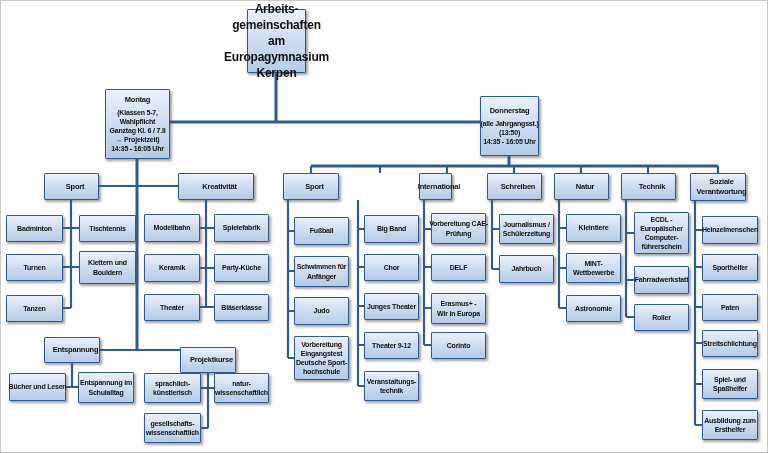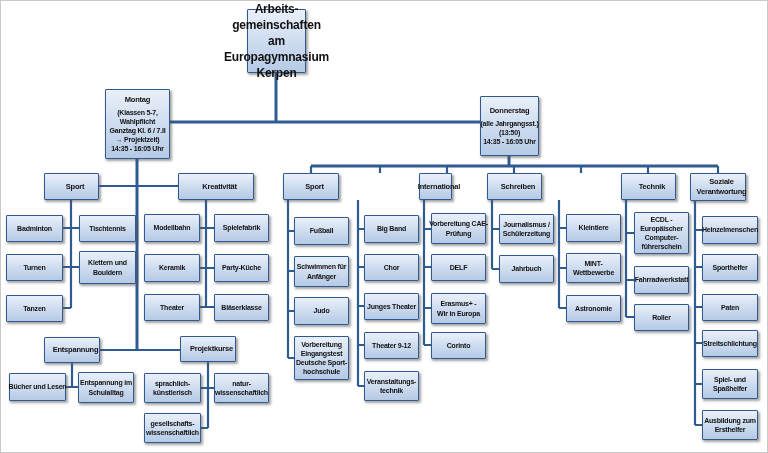--- a/index.html
+++ b/index.html
@@ -81,21 +81,21 @@
   <div class="box" style="left:143px;top:253px;width:56px;height:28px">Keramik</div>
   <div class="box" style="left:213px;top:253px;width:55px;height:28px">Party-Küche</div>
   <div class="box" style="left:143px;top:293px;width:56px;height:27px">Theater</div>
   <div class="box" style="left:213px;top:293px;width:55px;height:27px">Bläserklasse</div>
 
   <div class="box hdr" style="left:43px;top:336px;width:56px;height:26px">Entspannung</div>
   <div class="box" style="left:8px;top:372px;width:57px;height:28px">Bücher und Lesen</div>
   <div class="box" style="left:77px;top:371px;width:56px;height:31px">Entspannung im
 Schulalltag</div>
 
-  <div class="box hdr" style="left:179px;top:335px;width:56px;height:26px">Projektkurse</div>
+  <div class="box hdr" style="left:179px;top:346px;width:56px;height:26px">Projektkurse</div>
   <div class="box" style="left:143px;top:372px;width:57px;height:30px">sprachlich-
 künstlerisch</div>
   <div class="box" style="left:213px;top:372px;width:55px;height:30px">natur-
 wissenschaftlich</div>
   <div class="box" style="left:143px;top:412px;width:57px;height:30px">gesellschafts-
 wissenschaftlich</div>
 
   <div class="box hdr" style="left:282px;top:172px;width:56px;height:27px">Sport</div>
   <div class="box" style="left:293px;top:216px;width:55px;height:28px">Fußball</div>
   <div class="box" style="left:293px;top:255px;width:55px;height:31px">Schwimmen für
@@ -119,20 +119,21 @@
   <div class="box" style="left:430px;top:253px;width:55px;height:27px">DELF</div>
   <div class="box" style="left:430px;top:292px;width:55px;height:31px">Erasmus+ -
 Wir in Europa</div>
   <div class="box" style="left:430px;top:331px;width:55px;height:27px">Corinto</div>
 
   <div class="box hdr" style="left:486px;top:172px;width:55px;height:27px">Schreiben</div>
   <div class="box" style="left:498px;top:213px;width:55px;height:30px">Journalismus /
 Schülerzeitung</div>
   <div class="box" style="left:498px;top:254px;width:55px;height:28px">Jahrbuch</div>
 
+  <div class="box hdr" style="left:553px;top:172px;width:55px;height:27px">Natur</div>
   <div class="box" style="left:565px;top:213px;width:55px;height:28px">Kleintiere</div>
   <div class="box" style="left:565px;top:252px;width:55px;height:30px">MINT-
 Wettbewerbe</div>
   <div class="box" style="left:565px;top:294px;width:55px;height:27px">Astronomie</div>
 
   <div class="box hdr" style="left:620px;top:172px;width:55px;height:27px">Technik</div>
   <div class="box" style="left:633px;top:211px;width:55px;height:42px">ECDL -
 Europäischer
 Computer-
 führerschein</div>

